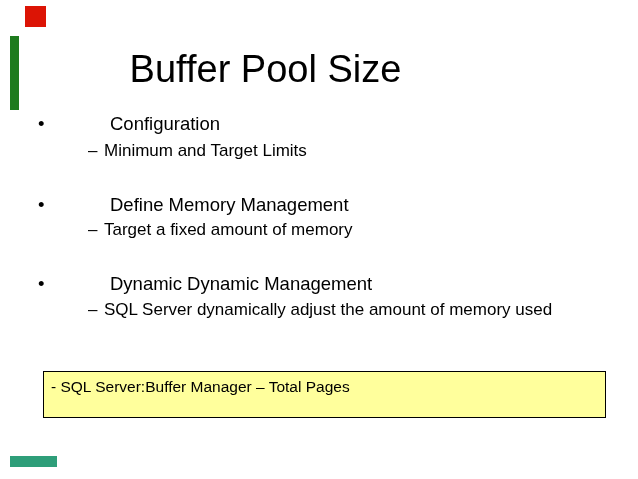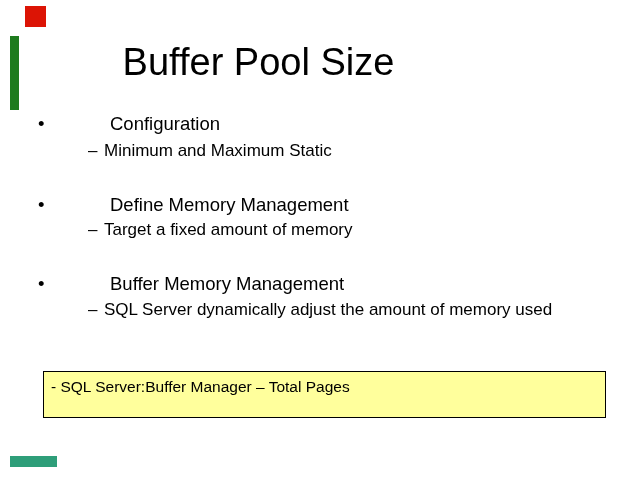--- a/index.html
+++ b/index.html
@@ -31,21 +31,21 @@
   .decor-hbar {
     left: 10px; top: 456px;
     width: 47px; height: 11px;
     background: #2E9E79;
   }
   
   .title {
     position: absolute;
     left: 0; top: 41px;
     width: 517px;
-    margin: 0;
+    margin: 7px;
     text-align: center;
     font-size: 38px;
     font-weight: 400;
     letter-spacing: 0px;
     white-space: nowrap;
   }
   
   .line {
     position: absolute;
     left: 0;
@@ -88,35 +88,35 @@
   <div class="decor decor-hbar"></div>
 
   <h1 class="title">Buffer Pool Size</h1>
 
   <div class="line lvl1 g1a">
     <span class="marker">•</span>
     <span class="text">Configuration</span>
   </div>
   <div class="line lvl2 g1b">
     <span class="marker">–</span>
-    <span class="text">Minimum and Maximum Static</span>
+    <span class="text">Minimum and Target Limits</span>
   </div>
 
   <div class="line lvl1 g2a">
     <span class="marker">•</span>
     <span class="text">Define Memory Management</span>
   </div>
   <div class="line lvl2 g2b">
     <span class="marker">–</span>
     <span class="text">Target a fixed amount of memory</span>
   </div>
 
   <div class="line lvl1 g3a">
     <span class="marker">•</span>
-    <span class="text">Buffer Memory Management</span>
+    <span class="text">Dynamic Dynamic Management</span>
   </div>
   <div class="line lvl2 g3b">
     <span class="marker">–</span>
     <span class="text">SQL Server dynamically adjust the amount of memory used</span>
   </div>
 
   <div class="callout">
     <div class="callout-line">- SQL Server:Buffer Manager – Total Pages</div>
   </div>
 

